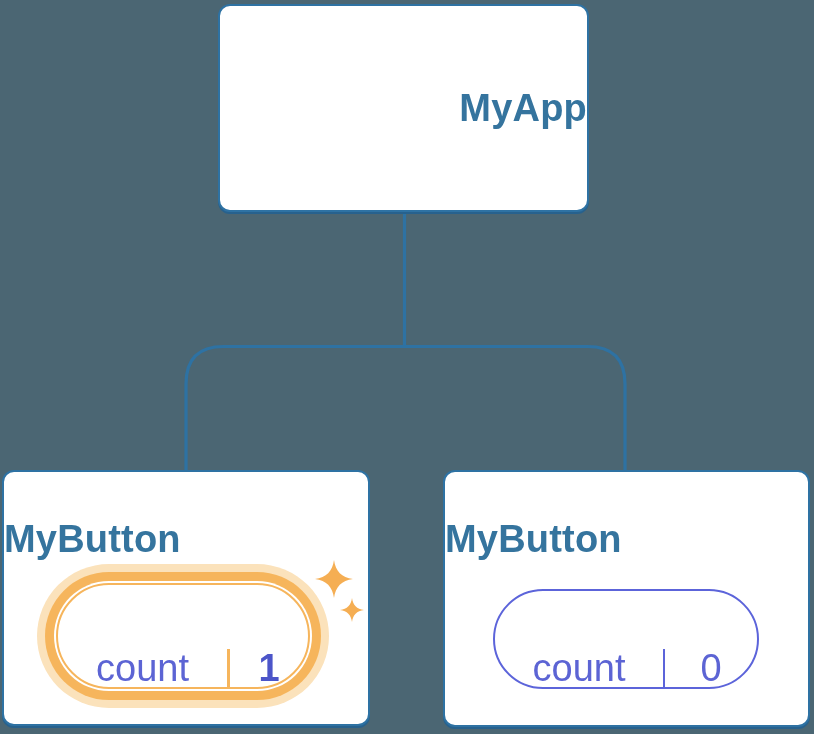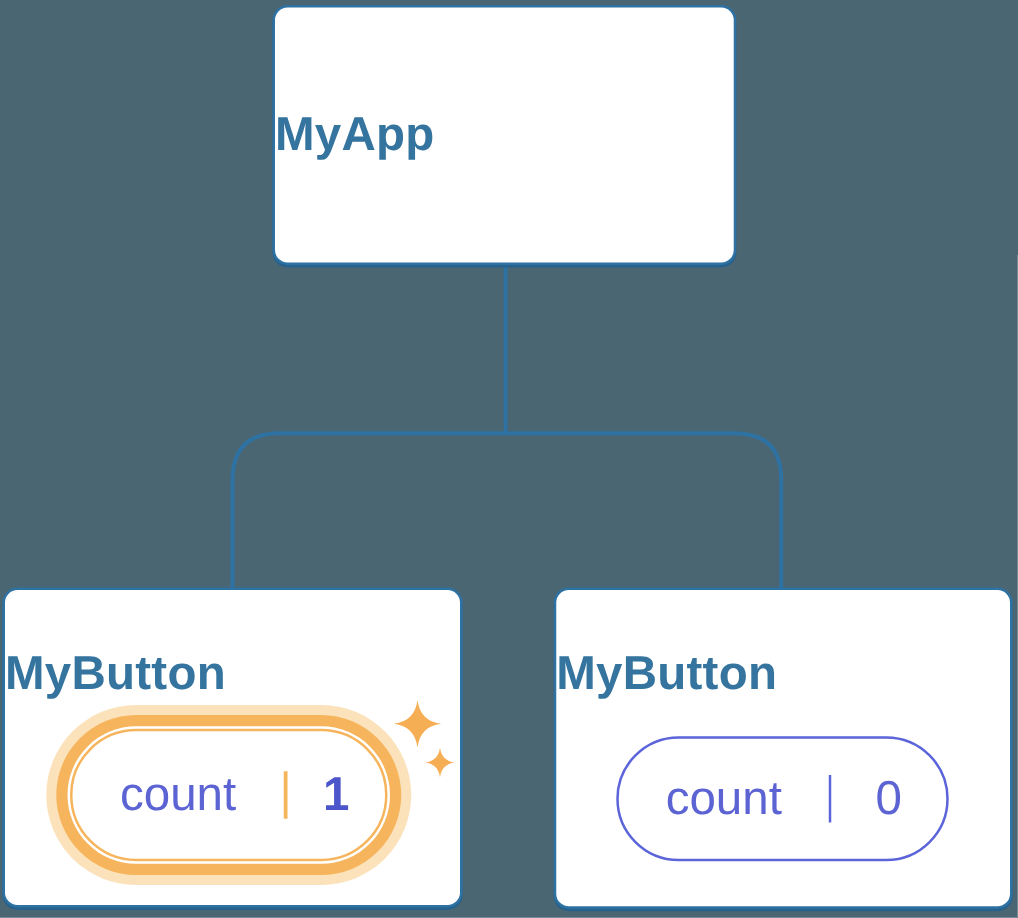--- a/index.html
+++ b/index.html
@@ -21,36 +21,36 @@
   .card {
     position: absolute;
     background: #ffffff;
     border: 2.5px solid #2E72A3;
     border-radius: 12px;
     box-shadow: 0 2px 0 0 #27618D;
     box-sizing: border-box;
   }
   .card-app {
     left: 218px; top: 4px; width: 371px; height: 208px;
-    display: flex; align-items: center; justify-content: flex-start;
+    display: flex; align-items: center; justify-content: flex-end;
   }
   .card-button-left  { left: 2px;   top: 470px; width: 368px; height: 256px; }
   .card-button-right { left: 443px; top: 470px; width: 367px; height: 257px; }
   .node-title {
     font-size: 38px; font-weight: 700; color: #35749E;
     line-height: 1; letter-spacing: 0.2px;
   }
   .button-title {
     position: absolute; left: 0; right: 0; top: 48px;
     text-align: left;
   }
   .pill {
     position: absolute;
     background: #ffffff;
-    display: flex; align-items: center;
+    display: flex; align-items: flex-end;
     box-sizing: border-box;
   }
   .pill-left {
     left: 56px; top: 583px; width: 254px; height: 106px;
     border: 2.5px solid #F6B55C; border-radius: 53px;
     box-shadow: 0 0 0 2px #ffffff, 0 0 0 11px #F6B55C, 0 0 0 19px #FBE2BB;
   }
   .pill-right {
     left: 493px; top: 589px; width: 266px; height: 100px;
     border: 2px solid #5C64DA; border-radius: 50px;

